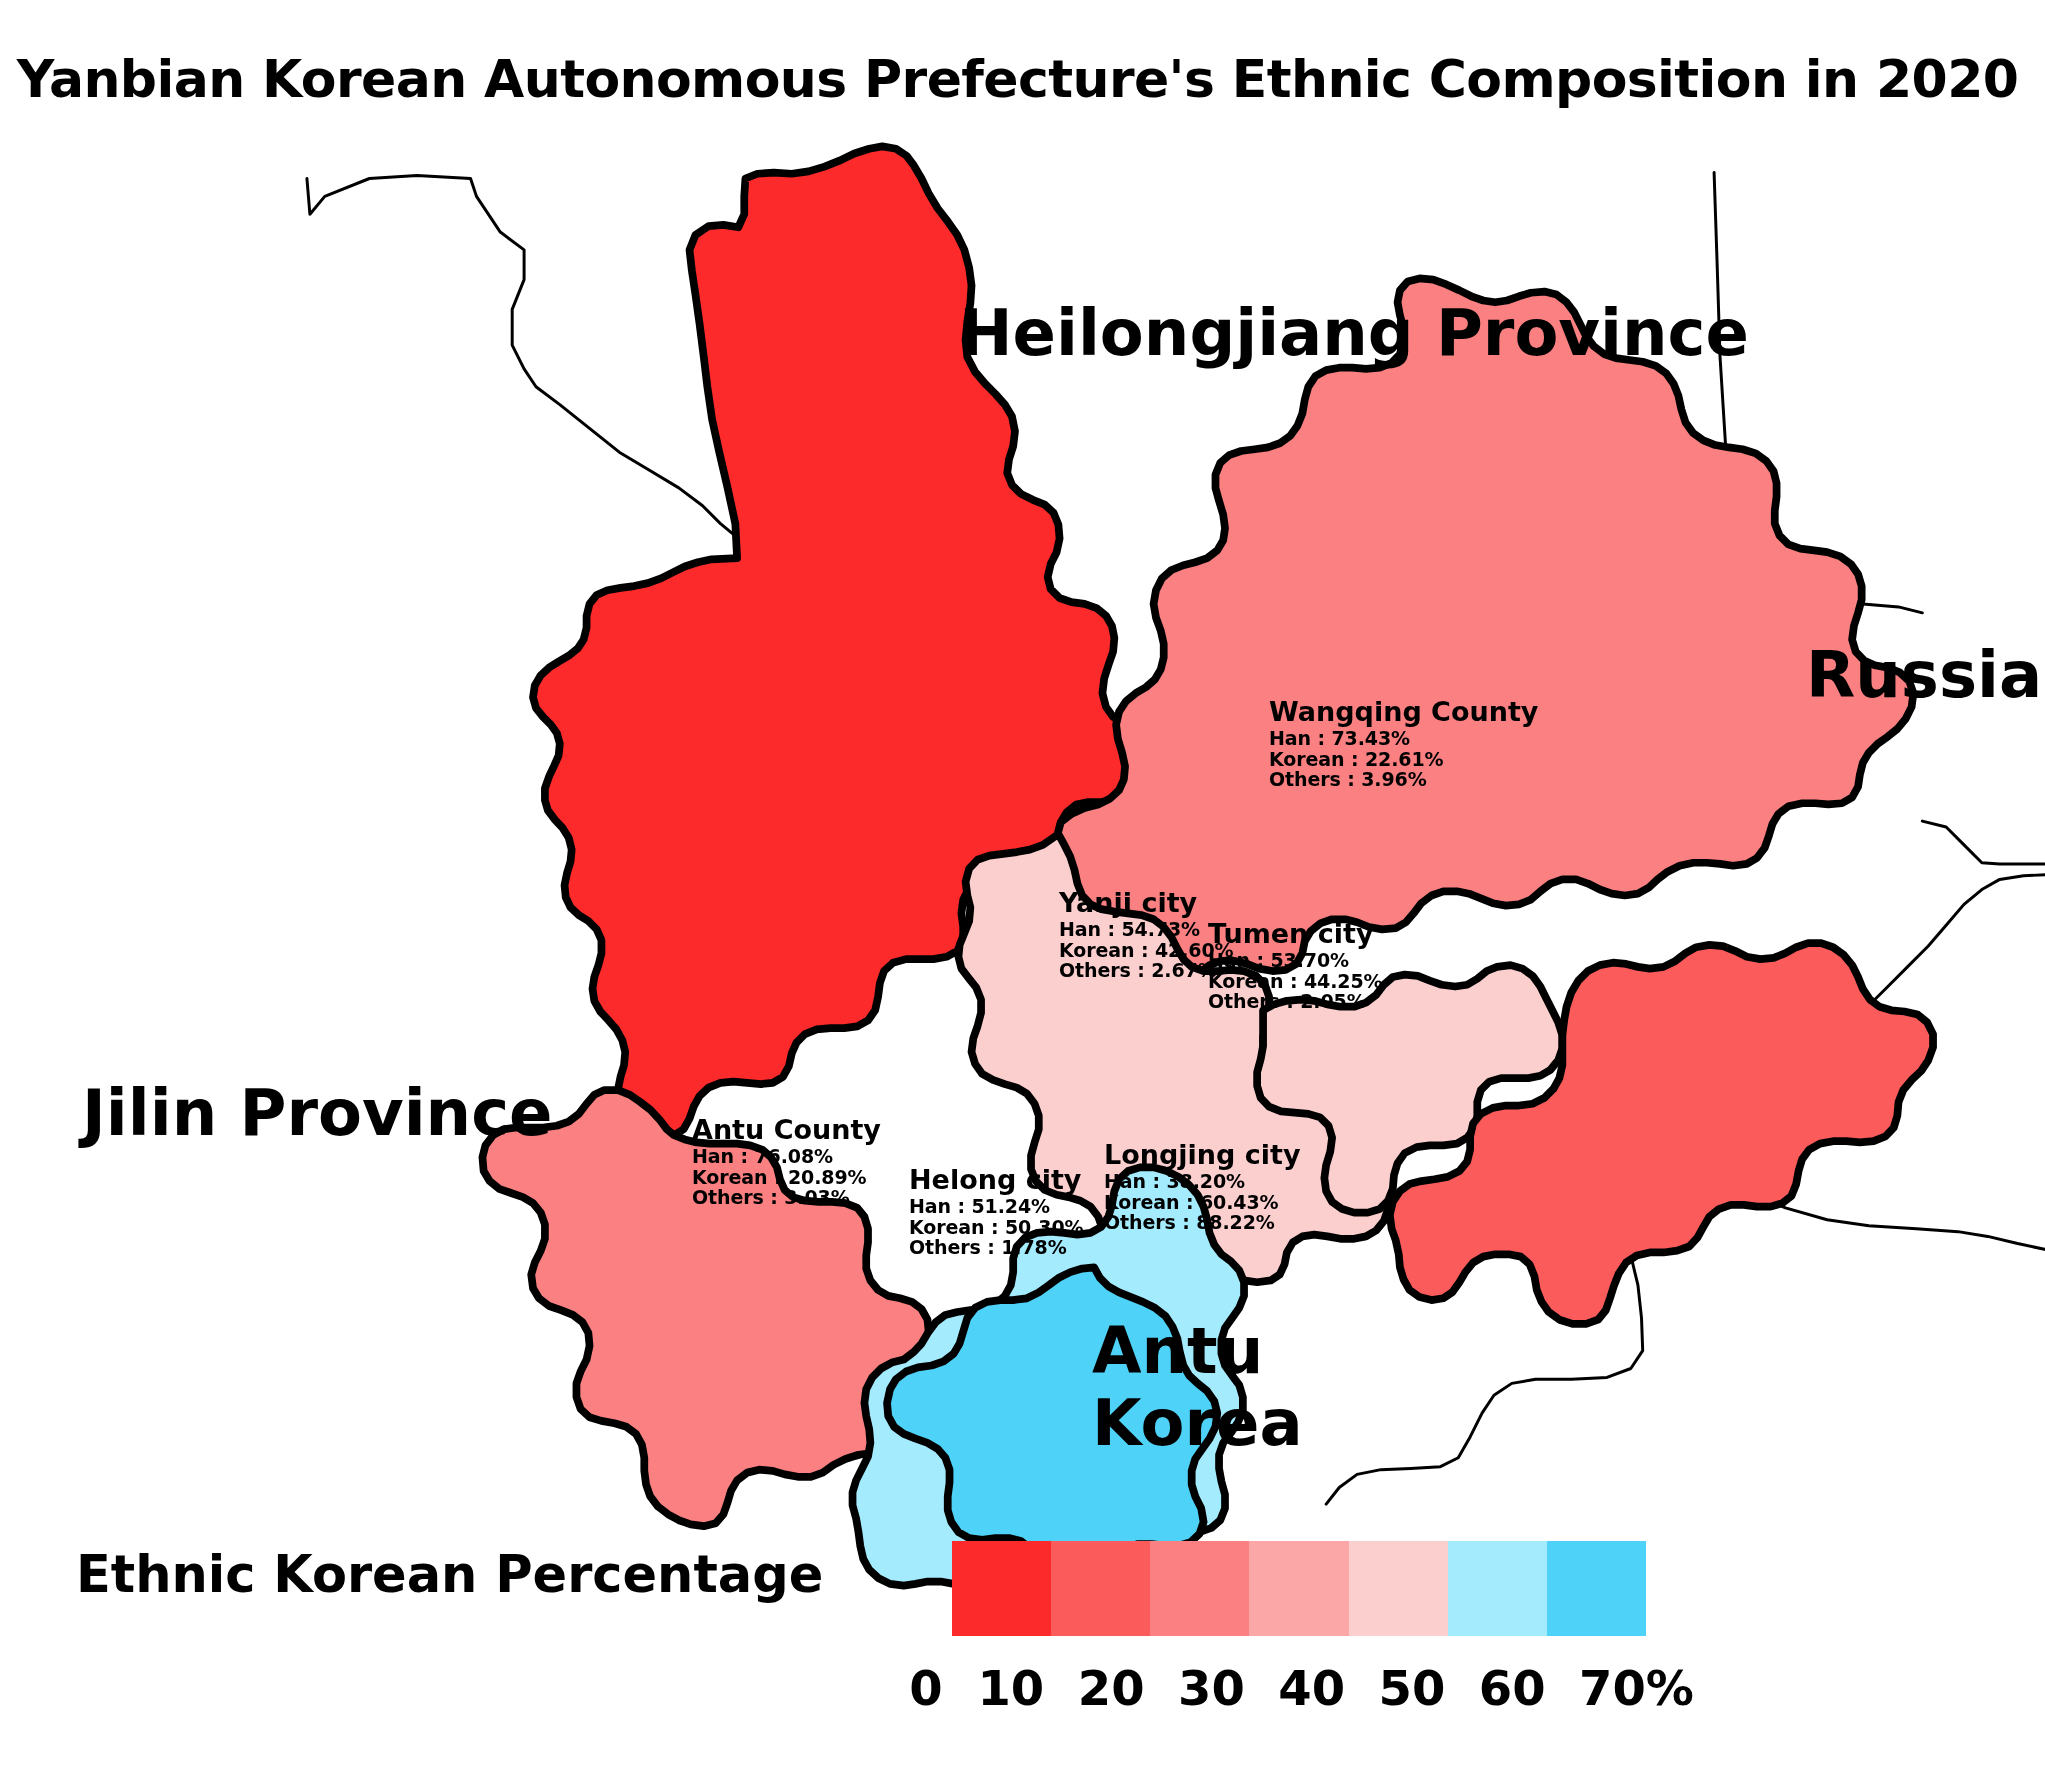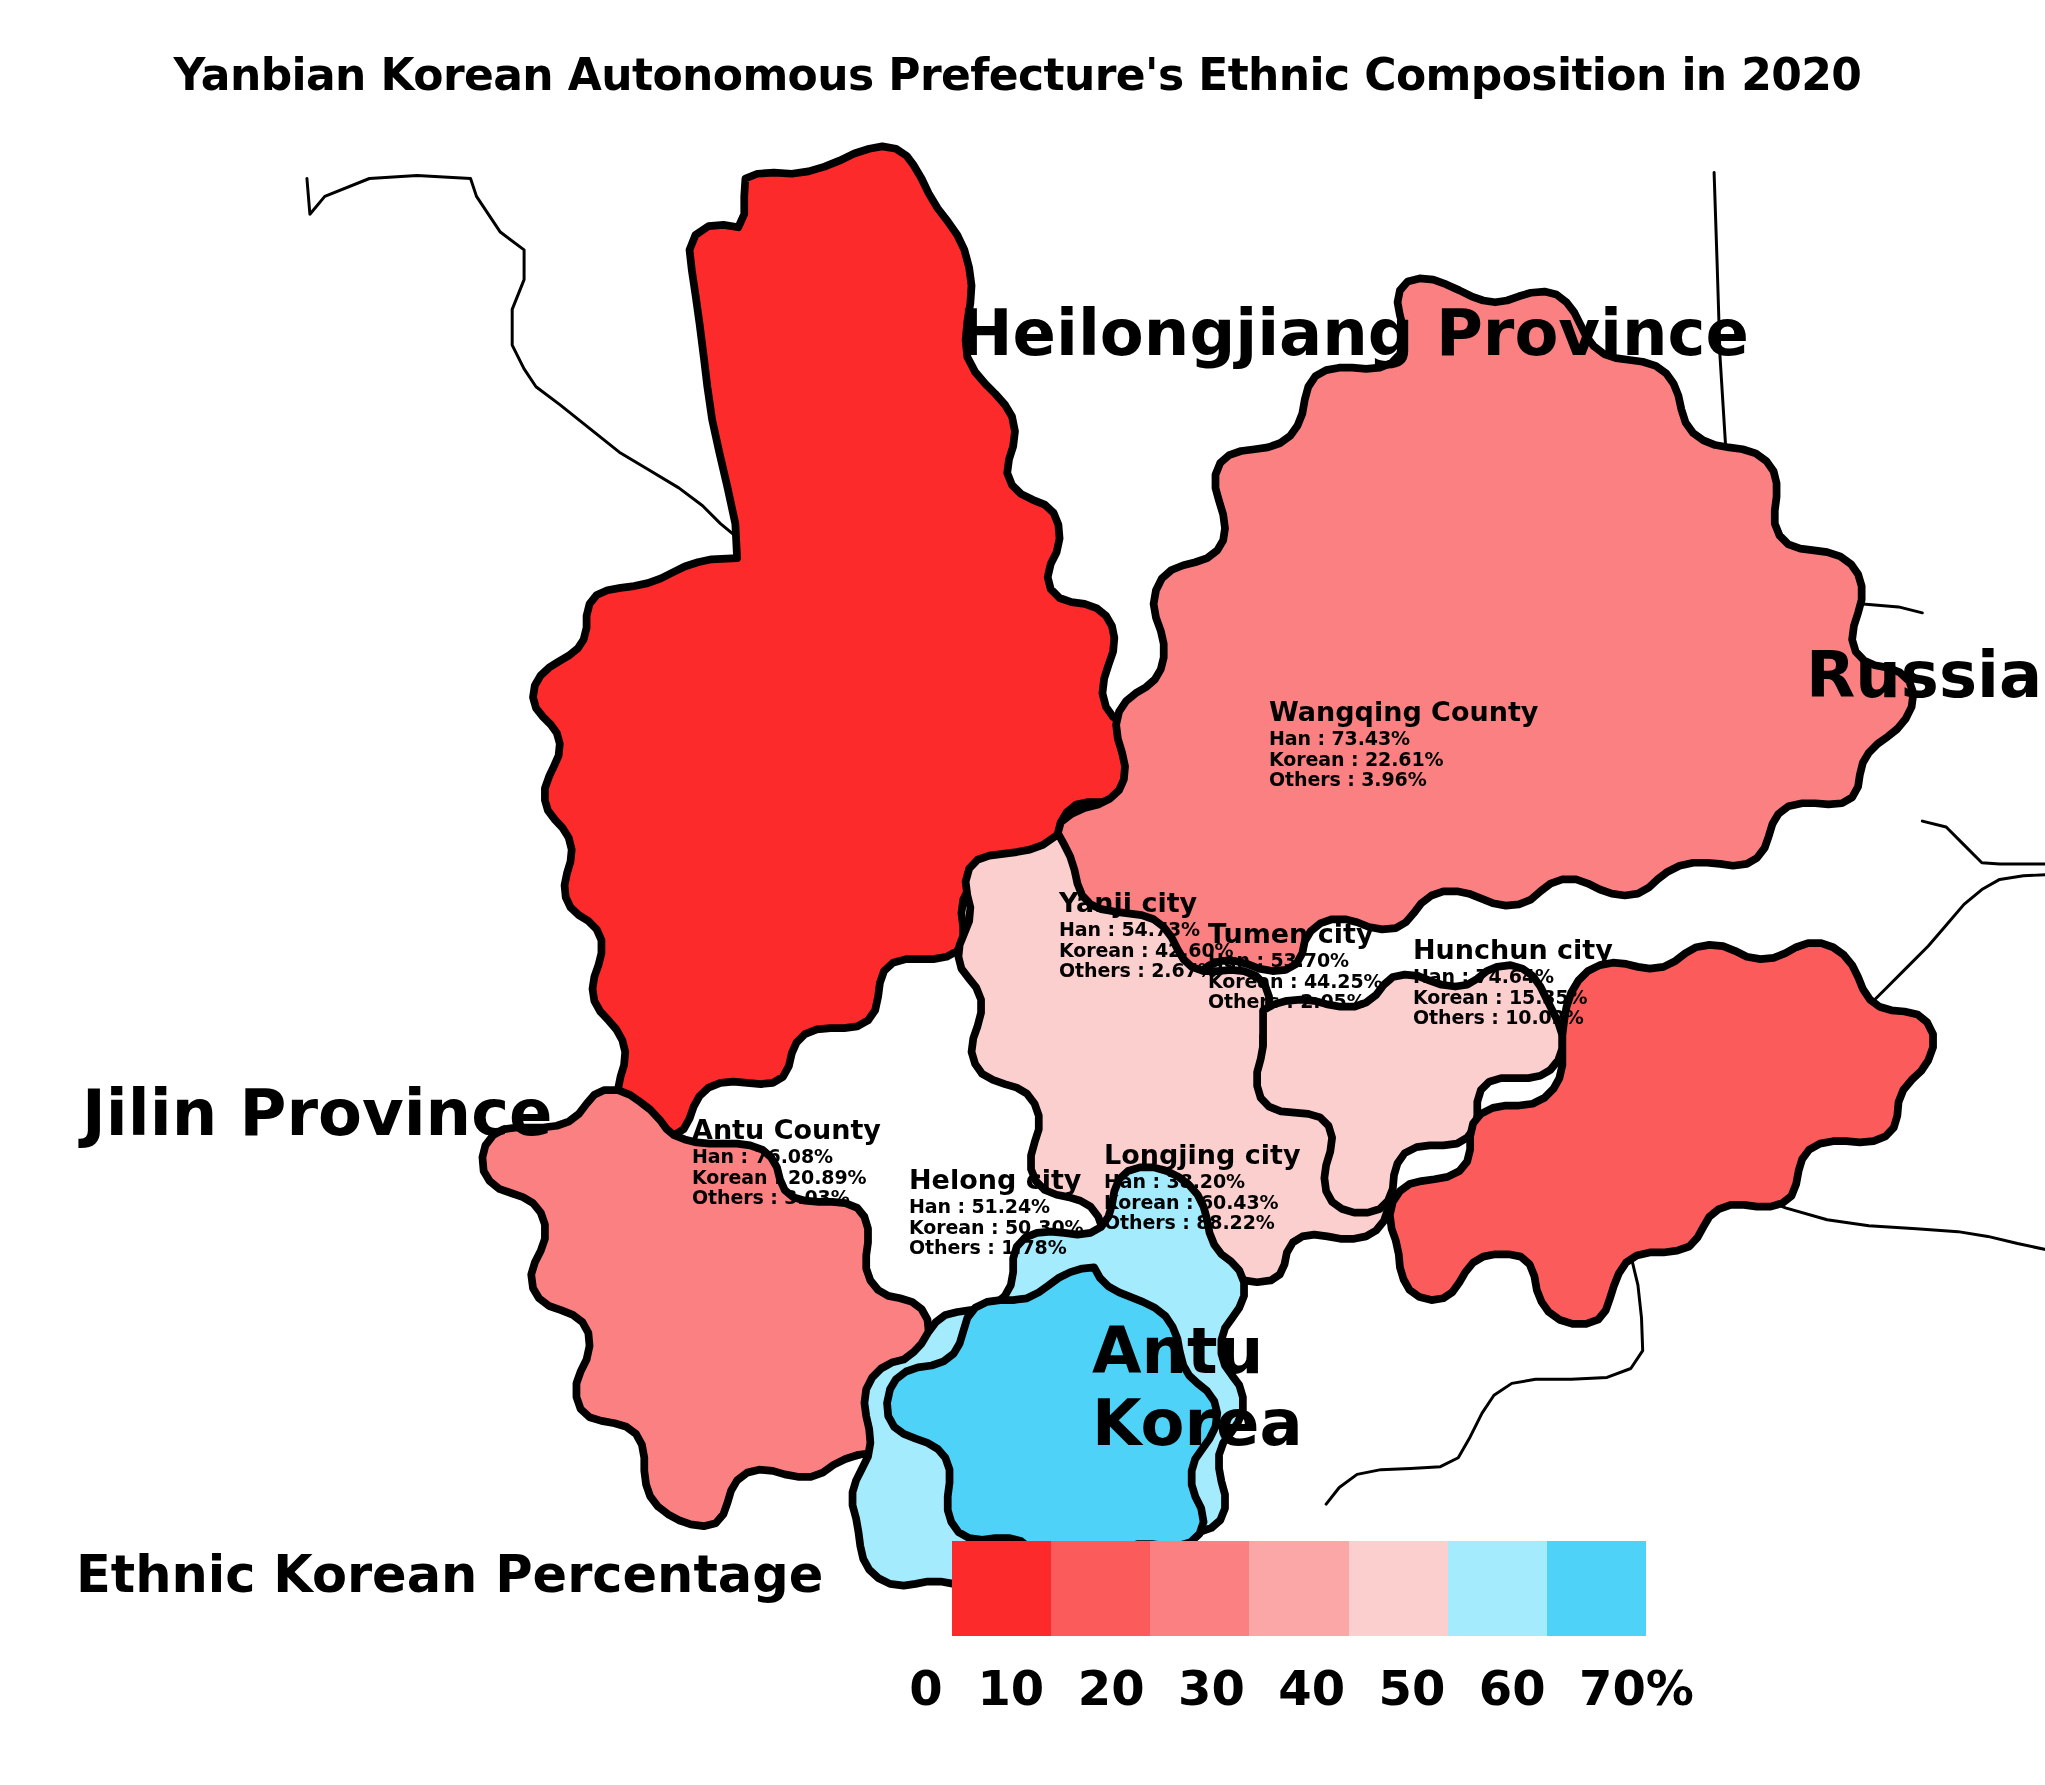--- a/index.html
+++ b/index.html
@@ -16,21 +16,21 @@
   }
 
   #map-title {
     position: absolute;
     left: 0;
     top: 49px;
     width: 2035px;
     text-align: center;
     font-family: "DejaVu Sans", "Liberation Sans", sans-serif;
     font-weight: bold;
-    font-size: 44px;
+    font-size: 52px;
     letter-spacing: -0.6px;
     color: #000000;
     white-space: nowrap;
   }
 
   #map-stage {
     position: absolute;
     left: 0;
     top: 0;
     width: 2046px;
@@ -380,26 +380,20 @@
     <span class="rl-stat">Others : 2.67%</span>
   </div>
 
   <div class="region-label" style="left:1208px; top:920px;">
     <span class="rl-name">Tumen city</span>
     <span class="rl-stat">Han : 53.70%</span>
     <span class="rl-stat">Korean : 44.25%</span>
     <span class="rl-stat">Others : 2.05%</span>
   </div>
 
-  <div class="region-label" style="left:1413px; top:936px;">
-    <span class="rl-name">Hunchun city</span>
-    <span class="rl-stat">Han : 74.64%</span>
-    <span class="rl-stat">Korean : 15.35%</span>
-    <span class="rl-stat">Others : 10.02%</span>
-  </div>
 
   <div class="region-label" style="left:692px; top:1116px;">
     <span class="rl-name">Antu County</span>
     <span class="rl-stat">Han : 76.08%</span>
     <span class="rl-stat">Korean : 20.89%</span>
     <span class="rl-stat">Others : 3.03%</span>
   </div>
 
   <div class="region-label" style="left:909px; top:1166px;">
     <span class="rl-name">Helong city</span>

